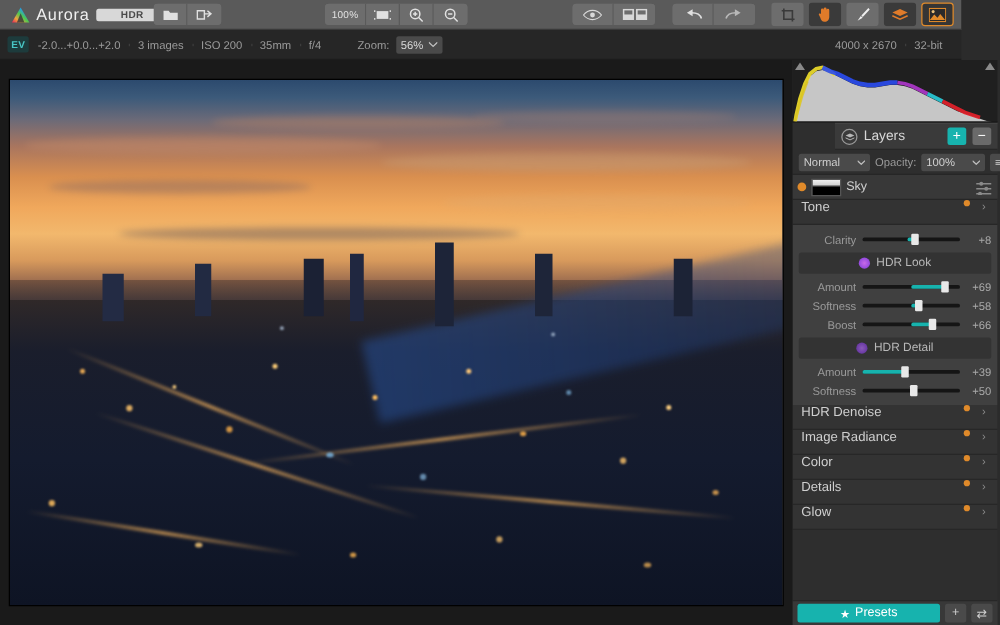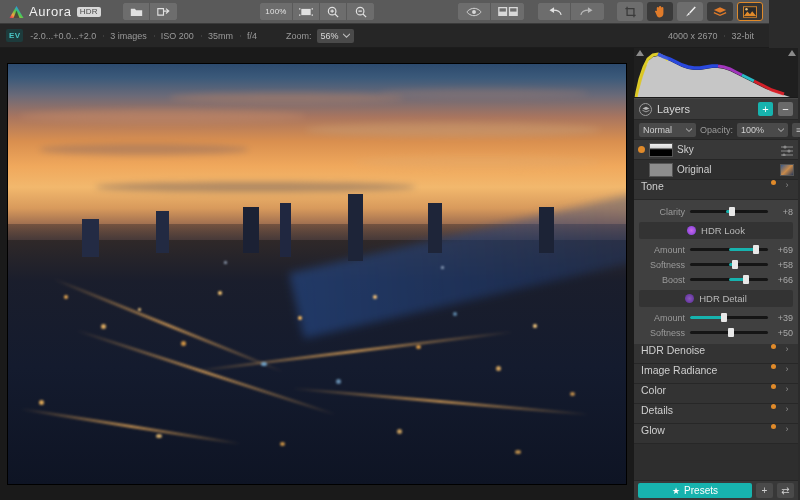--- a/index.html
+++ b/index.html
@@ -14,22 +14,22 @@
   
   .toolbar {
     height:24px; background:#5a5a5a; display:flex; align-items:center;
     flex:0 0 24px; position:relative;
     border-bottom:1px solid #3a3a3a;
   }
   .logo-wrap { display:flex; align-items:center; gap:5px; padding-left:9px; width:112px; }
   .logo-tri { width:15px; height:14px; flex:0 0 15px; }
   .logo-text { font-size:13px; color:#f0f0f0; letter-spacing:.6px; font-weight:400; }
   .hdr-badge {
-    background:#d8d8d8; color:#4a4a4a; font-size:8px; font-weight:normal;
-    padding:1px 3px; border-radius:2px; letter-spacing:.3px; line-height:1;
+    background:#d8d8d8; color:#4a4a4a; font-size:8px; font-weight:bold;
+    padding:1px 20px; border-radius:2px; letter-spacing:.3px; line-height:1;
   }
   .btn-group { display:flex; background:#6d6d6d; border-radius:3px; overflow:hidden; height:17px; }
   .tb-btn {
     width:27px; height:17px; display:flex; align-items:center; justify-content:center;
     background:#6d6d6d; border-right:1px solid #5a5a5a; cursor:pointer;
   }
   .tb-btn:last-child { border-right:none; }
   .tb-btn.wide { width:33px; }
   .tb-btn .lbl { font-size:8px; color:#e2e2e2; letter-spacing:.2px; }
   .grp-file { margin-left:11px; }
@@ -111,21 +111,21 @@
   .histogram {
     height:50px; flex:0 0 50px; background:#1f1f1f; position:relative;
     border-bottom:1px solid #1a1a1a; overflow:hidden;
   }
   .hist-marker { position:absolute; top:2px; width:0; height:0;
     border-left:4px solid transparent; border-right:4px solid transparent;
     border-bottom:6px solid #8a8a8a; }
 
   .panel-head {
     height:22px; flex:0 0 22px; background:#3a3a3a; display:flex; align-items:center;
-    padding:0 5px; gap:5px; border-bottom:1px solid #272727; border-top:1px solid #474747;
+    padding:0 5px; gap:5px; border-bottom:1px solid #272727; border-top:1px solid #474747;margin-left:34px;
   }
   .panel-head .ttl { font-size:11px; color:#d8d8d8; flex:1; }
   .circ-icon {
     width:13px; height:13px; border-radius:50%; border:1px solid #9a9a9a;
     display:flex; align-items:center; justify-content:center; flex:0 0 13px;
   }
   .sq-btn {
     width:15px; height:14px; border-radius:2px; display:flex; align-items:center;
     justify-content:center; cursor:pointer; font-size:11px; line-height:1; color:#fff;
   }
@@ -466,26 +466,20 @@
         <span class="layer-thumb" style="background:linear-gradient(to bottom,#f0f0f0 0%,#d8d8d8 30%,#000 48%,#000 100%);"></span>
         <span class="layer-name">Sky</span>
         <svg class="row-icon" viewBox="0 0 14 12">
           <path d="M1 3h12M1 7h12M1 11h12" stroke="#8a8a8a" stroke-width="1.2"></path>
           <circle cx="5" cy="3" r="1.6" fill="#8a8a8a"></circle>
           <circle cx="9" cy="7" r="1.6" fill="#8a8a8a"></circle>
           <circle cx="4" cy="11" r="1.6" fill="#8a8a8a"></circle>
         </svg>
       </div>
 
-      <div class="layer-row">
-        <span class="vis-dot" style="background:transparent;"></span>
-        <span class="layer-thumb" style="background:#8d8d8d;"></span>
-        <span class="layer-name">Original</span>
-        <span class="row-icon" style="background:linear-gradient(135deg,#3a5a8a,#c88a4a,#2a3a5a);border:1px solid #555;"></span>
-      </div>
 
 
       <div class="tools-scroll">
 
         <div class="sect-head">
           <span class="sect-title">Tone</span>
           <span class="dot-orange"></span>
           <span class="chev">›</span>
         </div>
 

